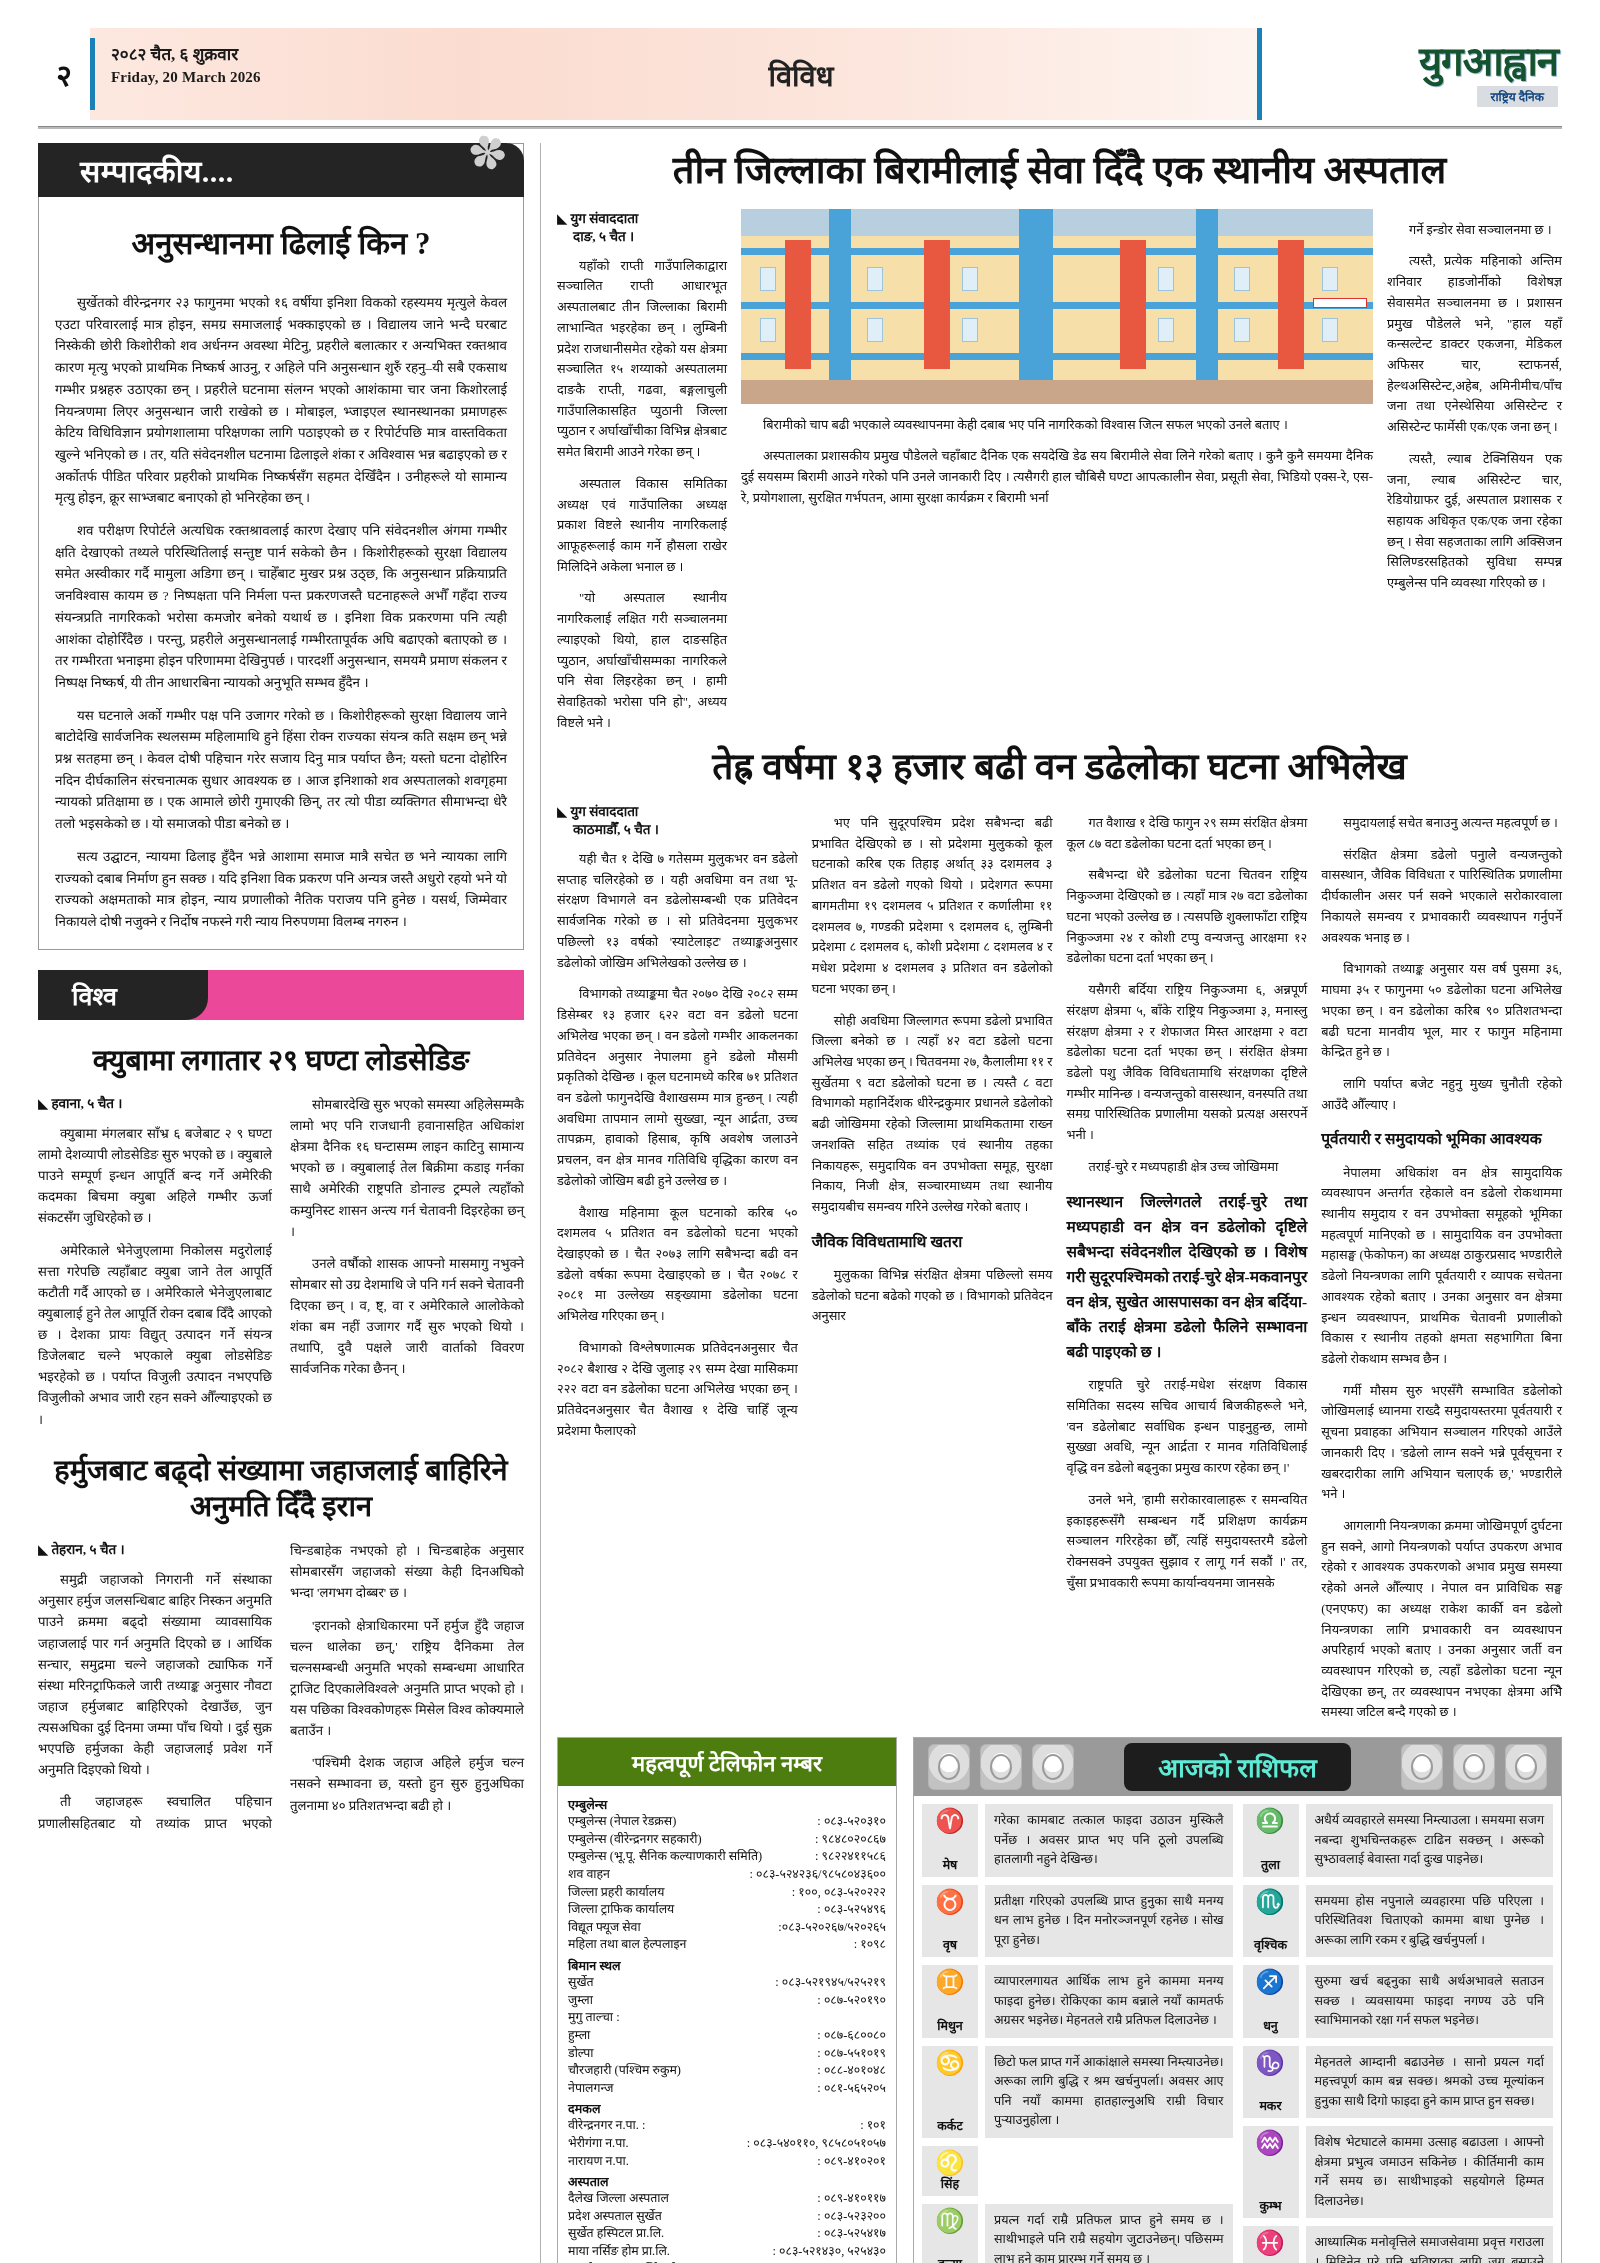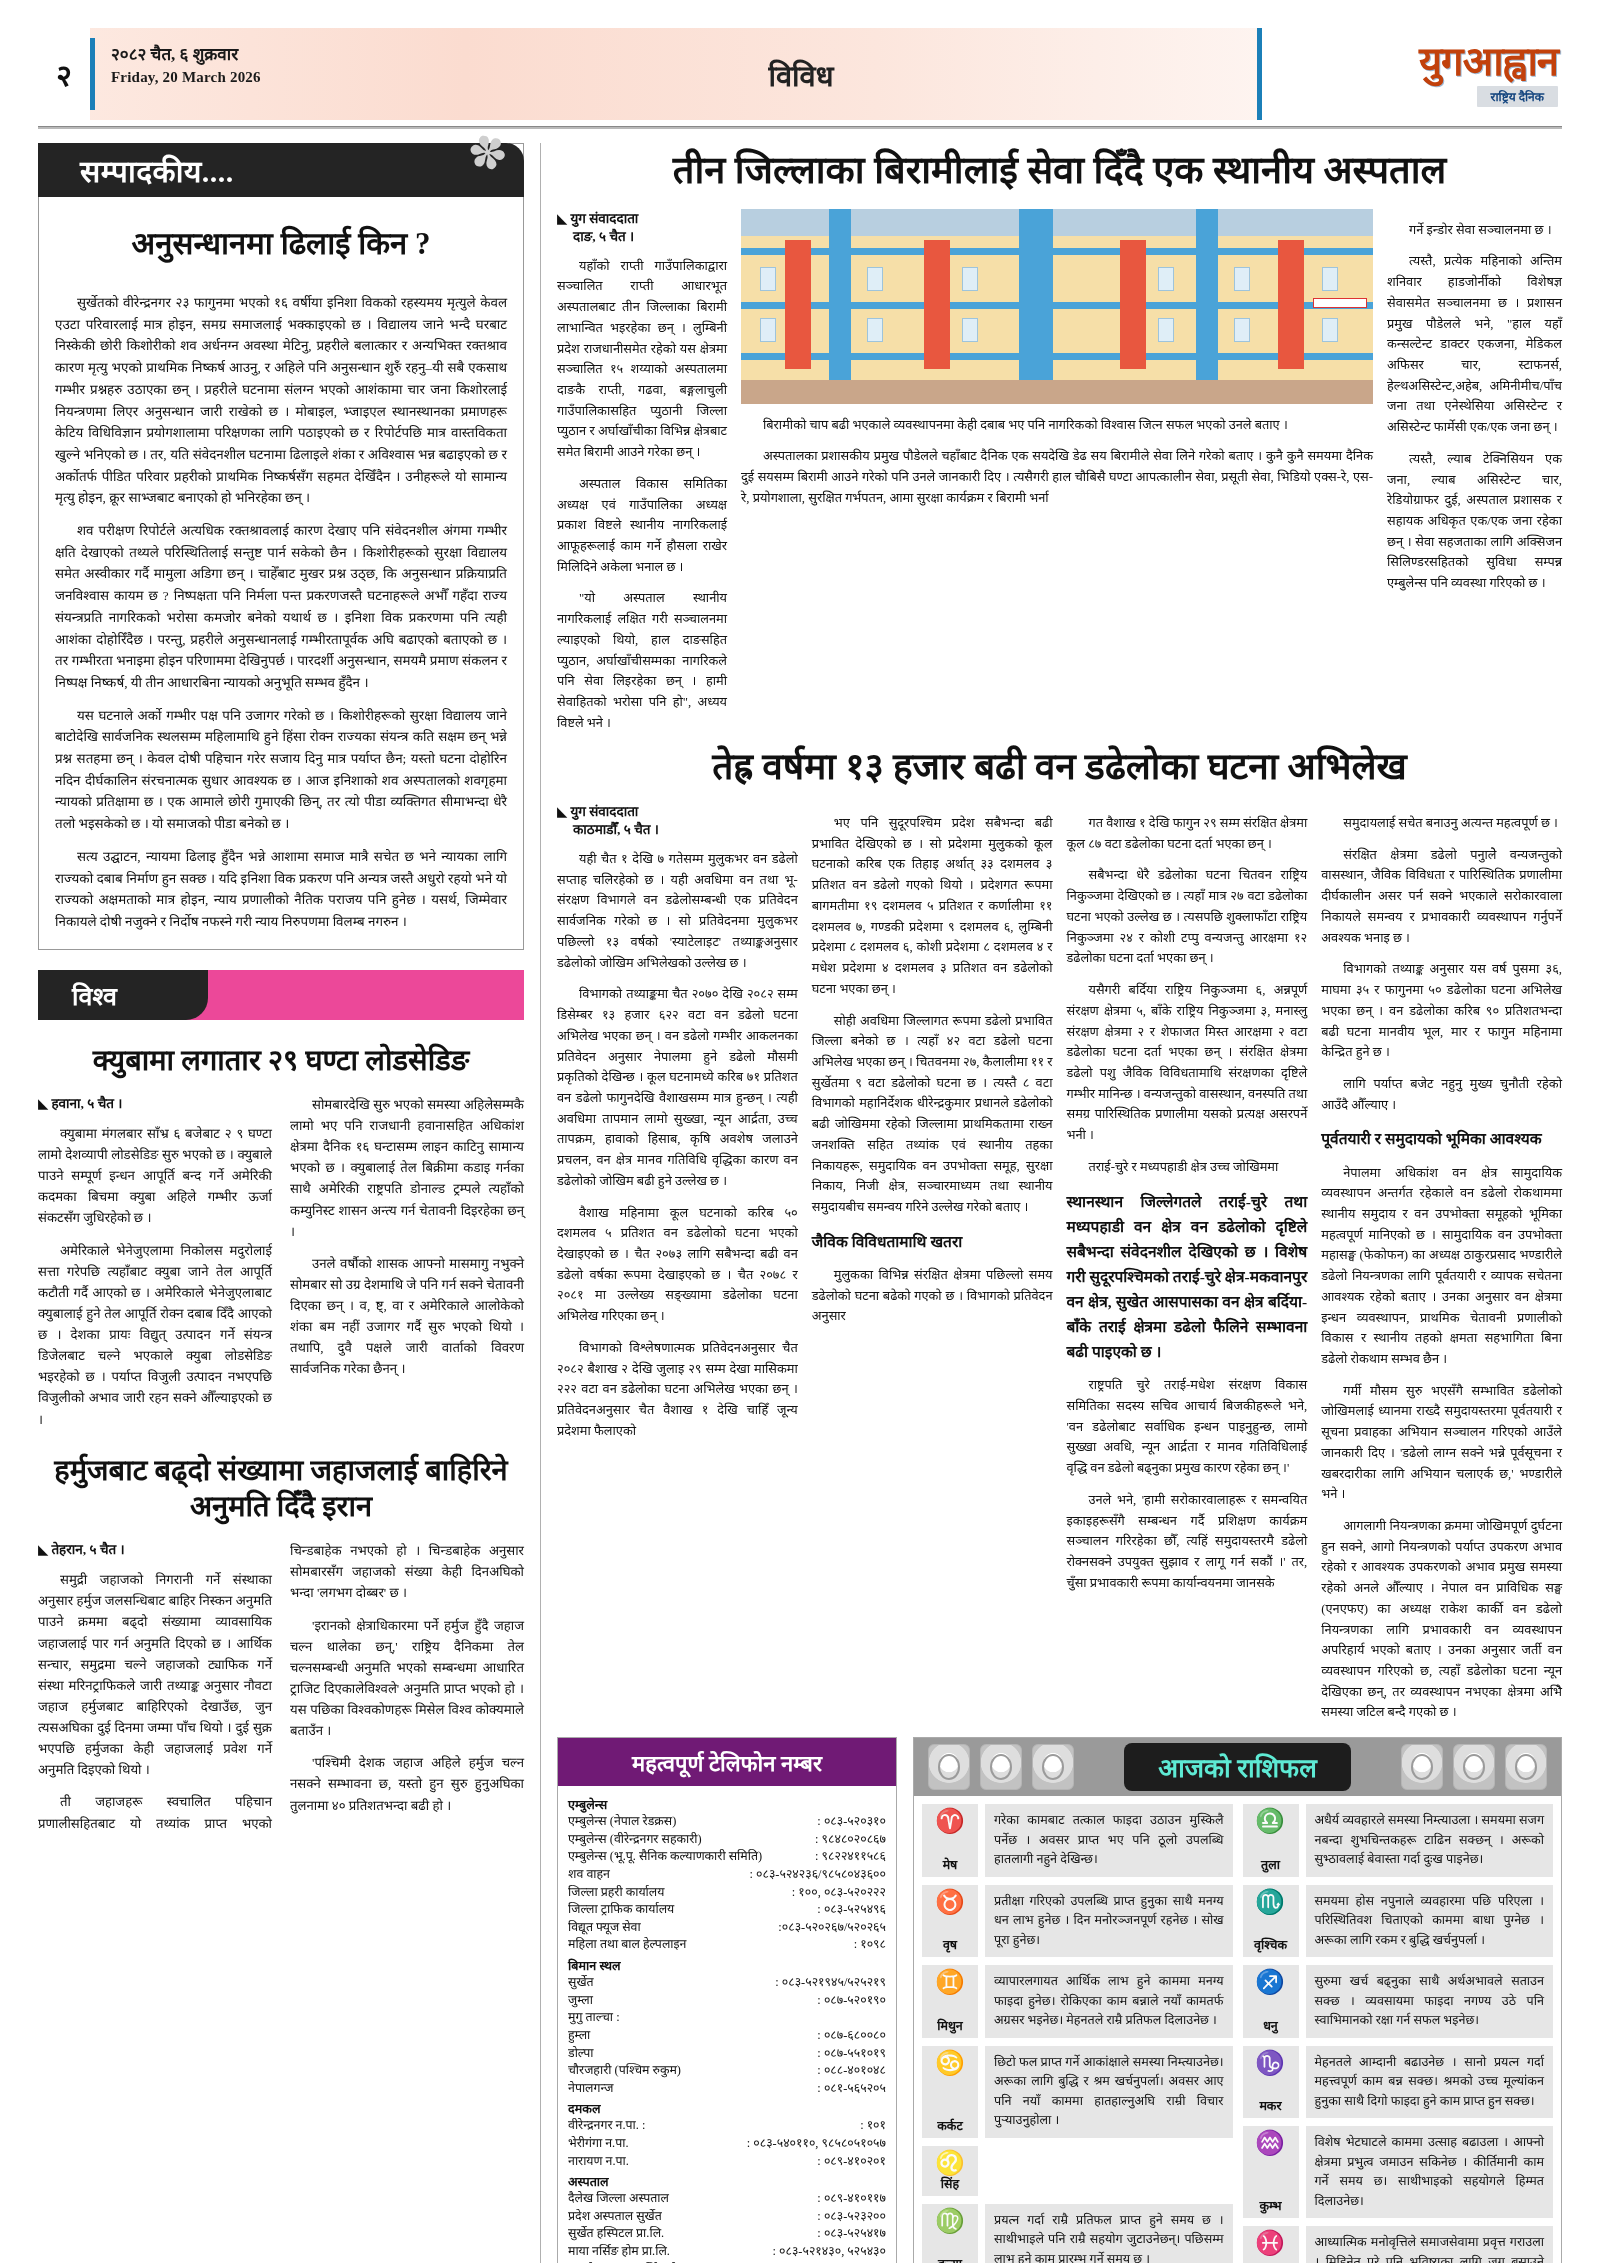--- a/index.html
+++ b/index.html
@@ -34,21 +34,21 @@
   .mh-date .en { font-size:15px; font-weight:bold; color:#1a1a1a; letter-spacing:.2px;}
   .mh-section {
     flex:1; display:flex; align-items:center; justify-content:center;
     font-size:29px; font-weight:bold; color:#222;
   }
   .mh-logo {
     width:300px; display:flex; flex-direction:column;
     align-items:flex-end; justify-content:center; padding-right:4px; background:#fff;
   }
   .mh-logo-main {
-    font-size:40px; font-weight:bold; color:#c2410c;
+    font-size:40px; font-weight:bold; color:#14532d;
     letter-spacing:-1px; line-height:1;
     text-shadow:1px 1px 0 #9fbcd8;
   }
   .mh-logo-sub {
     margin-top:4px; font-size:12px; font-weight:bold; color:#14457f;
     background:#d9dde2; padding:2px 14px; border-radius:1px;
   }
   .mh-logo-bar { width:5px; background:#1b7fb8; }
   .mast-underline { margin:6px 38px 0 38px; height:3px; background:#b9b9b9; border-top:1px solid #888; }
 
@@ -128,21 +128,21 @@
   .mid-title {
     font-size:37px; font-weight:bold; text-align:center;
     padding:12px 0 14px 0; line-height:1.15;
   }
   .sub-h { font-size:15.5px; font-weight:bold; margin:6px 0 2px 0; }
 
   
   .bottom { display:flex; gap:16px; margin-top:14px; }
   .phone-box { width:340px; flex:0 0 340px; border:1px solid #aaa; }
   .phone-head {
-    background:#701a75; color:#fff; text-align:center;
+    background:#4d7c0f; color:#fff; text-align:center;
     font-size:22px; font-weight:bold; padding:9px 0;
   }
   .phone-list { padding:7px 10px 10px 10px; }
   .ph-group { font-size:12.6px; font-weight:bold; margin-top:3px; }
   .ph-row { display:flex; font-size:12.4px; line-height:1.42; }
   .ph-name { flex:1 1 auto; padding-right:6px; white-space:nowrap; overflow:hidden; }
   .ph-num  { flex:0 0 auto; text-align:right; white-space:nowrap; }
 
   .horo-box { flex:1; border:1px solid #aaa; }
   .horo-head {

